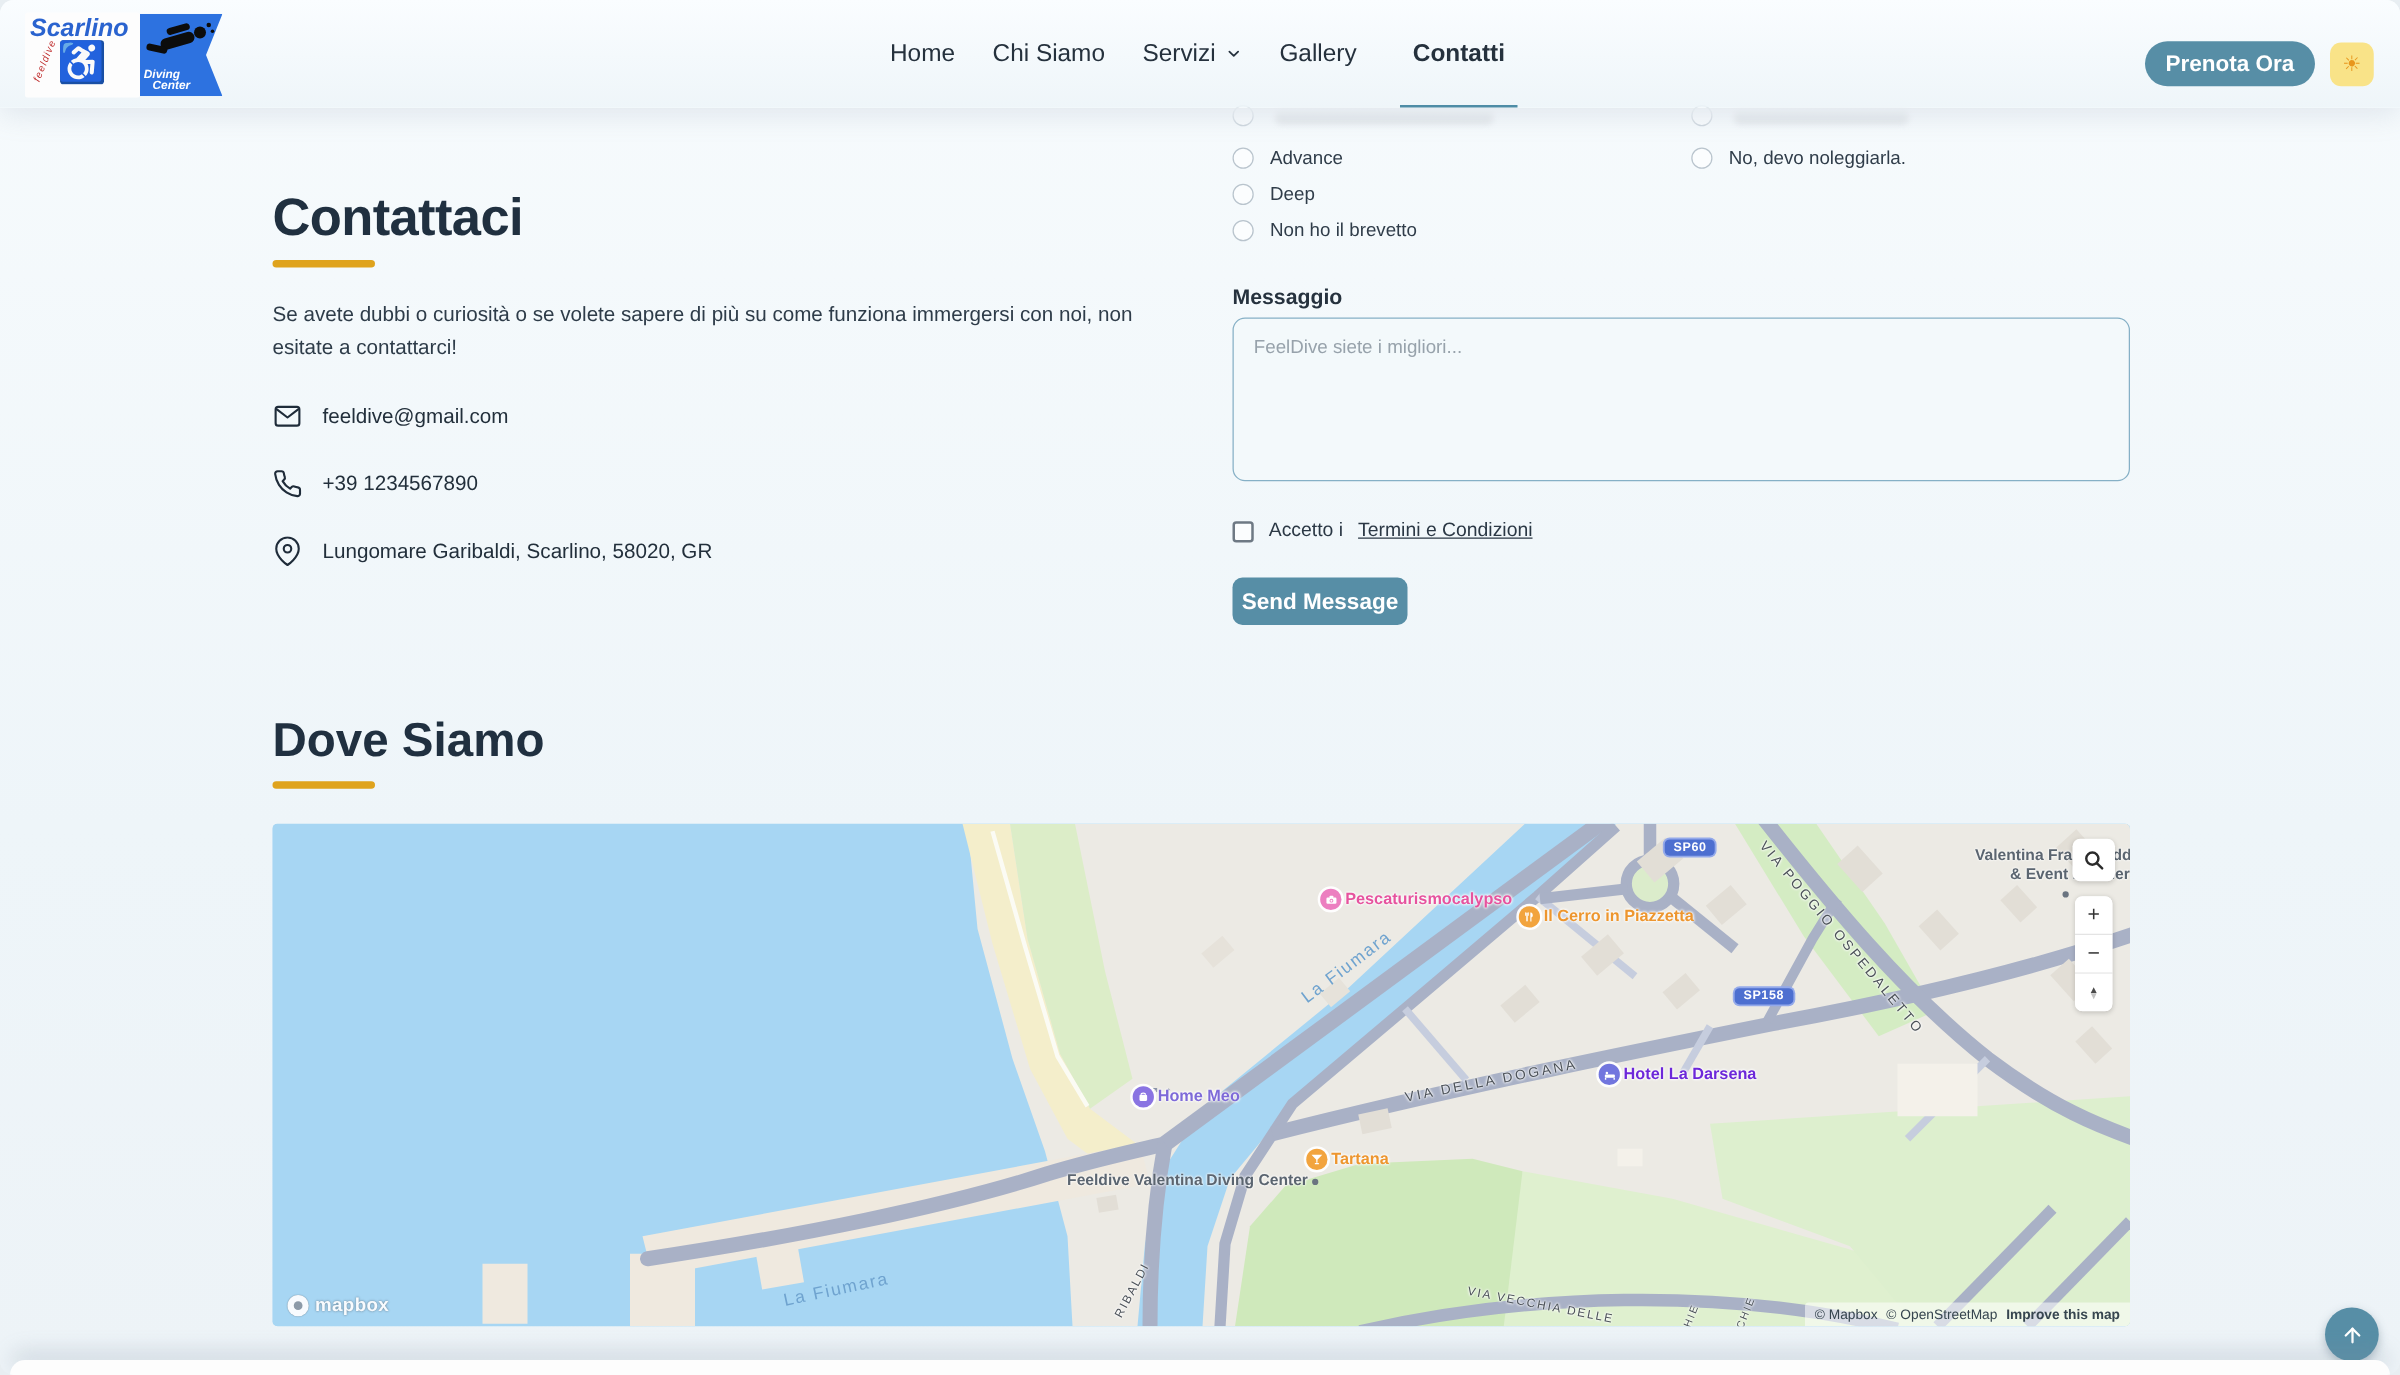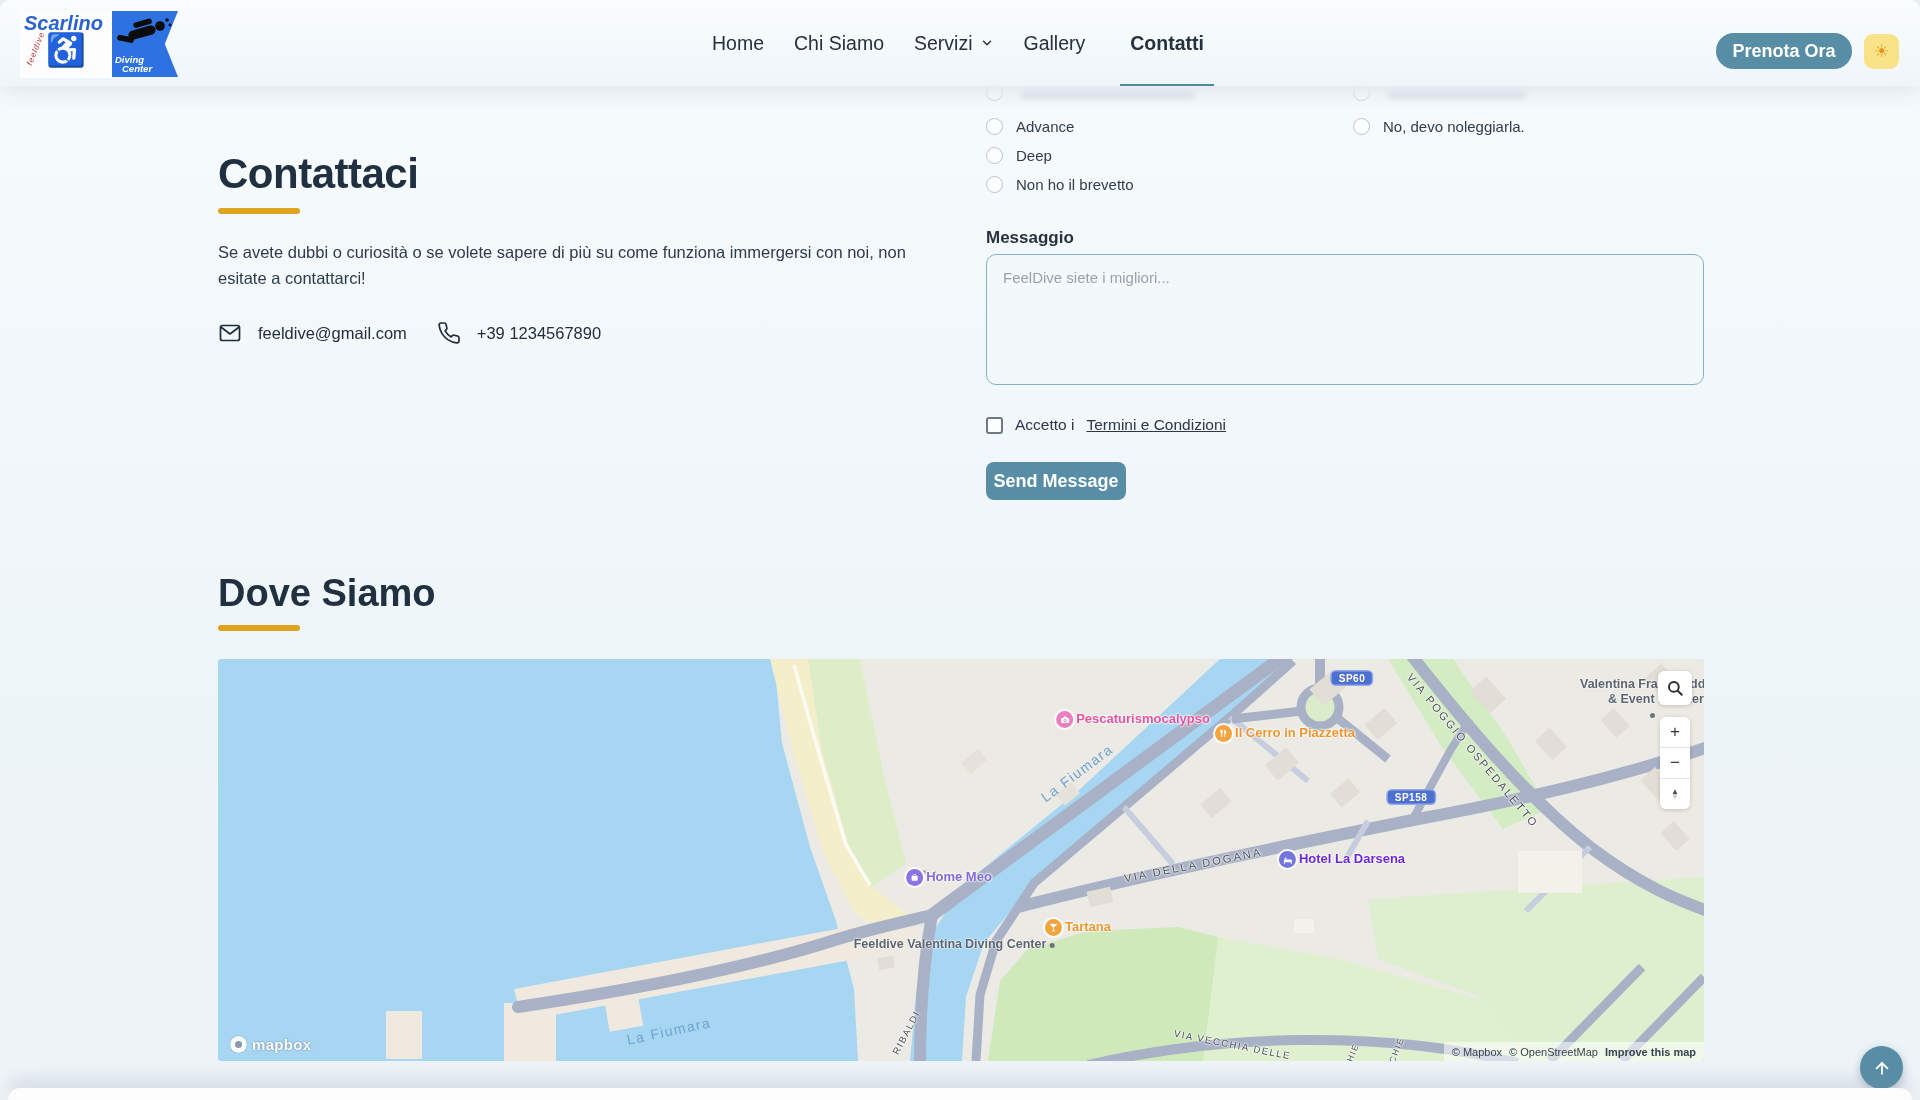--- a/index.html
+++ b/index.html
@@ -37,21 +37,21 @@
              display:flex; align-items:center; justify-content:center; }
   .theme-btn { position:absolute; left:1864px; top:34px; width:35px; height:35px; background:#f9e388; border:none;
                border-radius:9px; cursor:pointer; display:flex; align-items:center; justify-content:center;
                font-size:17px; color:#e8971e; }
 
   
   .contact-col { position:absolute; left:218px; top:150px; width:710px; }
   .h-title { font-size:42px; font-weight:bold; color:#203040; letter-spacing:-.5px; }
   .h-bar { width:82px; height:6px; background:#dfa31d; border-radius:3px; margin-top:10px; }
   .contact-intro { margin-top:26px; font-size:16.5px; line-height:1.55; color:#2e3c49; width:700px; }
-  .contact-list { margin-top:30px; display:flex; flex-direction:row; gap:30px; }
+  .contact-list { margin-top:30px; display:flex; flex-direction:column; gap:30px; }
   .contact-row { display:flex; align-items:center; gap:16px; font-size:16.5px; color:#222f3b; }
   .contact-row svg { flex:0 0 auto; }
 
   
   .form-col { position:absolute; left:986px; top:90px; width:718px; }
   .radio-row { position:absolute; display:flex; align-items:center; gap:13px; }
   .radio-dot { width:17px; height:17px; border:1.6px solid #b9c4cd; border-radius:50%; background:#fbfdfe; flex:0 0 auto; }
   .radio-label { font-size:15px; color:#303d4a; white-space:nowrap; }
   .smudge { position:absolute; height:11px; border-radius:5px; background:#ccd1d6; filter:blur(2.5px); opacity:.85; }
   .msg-label { position:absolute; left:0; top:138px; font-size:17px; font-weight:bold; color:#26323e; }
@@ -188,20 +188,27 @@
             <polyline points="3.5,6.5 12,13 20.5,6.5"></polyline>
         </svg>
         <span>feeldive@gmail.com</span>
       </div>
       <div class="contact-row">
         <svg width="24" height="24" viewBox="0 0 24 24" fill="none" stroke="#1f2c3a" stroke-width="1.7" stroke-linecap="round" stroke-linejoin="round">
           <path d="M22 16.92v3a2 2 0 0 1-2.18 2 19.79 19.79 0 0 1-8.63-3.07 19.5 19.5 0 0 1-6-6 19.79 19.79 0 0 1-3.07-8.67A2 2 0 0 1 4.11 2h3a2 2 0 0 1 2 1.72 12.84 12.84 0 0 0 .7 2.81 2 2 0 0 1-.45 2.11L8.09 9.91a16 16 0 0 0 6 6l1.27-1.27a2 2 0 0 1 2.11-.45 12.84 12.84 0 0 0 2.81.7A2 2 0 0 1 22 16.92z"></path>
         </svg>
         <span>+39 1234567890</span>
       </div>
+      <div class="contact-row">
+        <svg width="24" height="24" viewBox="0 0 24 24" fill="none" stroke="#1f2c3a" stroke-width="1.7" stroke-linecap="round" stroke-linejoin="round">
+          <path d="M21 10c0 7-9 13-9 13s-9-6-9-13a9 9 0 0 1 18 0z"></path>
+            <circle cx="12" cy="10" r="3"></circle>
+        </svg>
+        <span>Lungomare Garibaldi, Scarlino, 58020, GR</span>
+      </div>
     </div>
   </section>
 
   <section class="form-col">
 
     <div class="radio-row" style="left:0; top:-6px;">
       <span class="radio-dot"></span>
     </div>
     <div class="smudge" style="left:34px; top:-2px; width:175px;"></div>
     <div class="radio-row" style="left:367px; top:-6px;">

